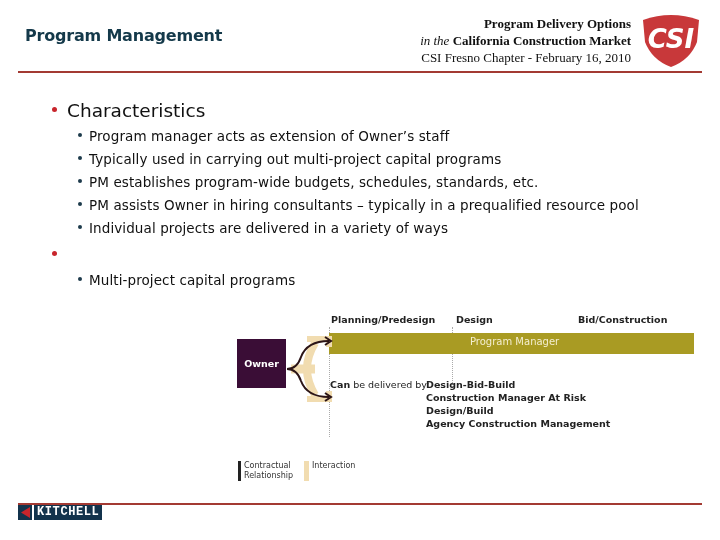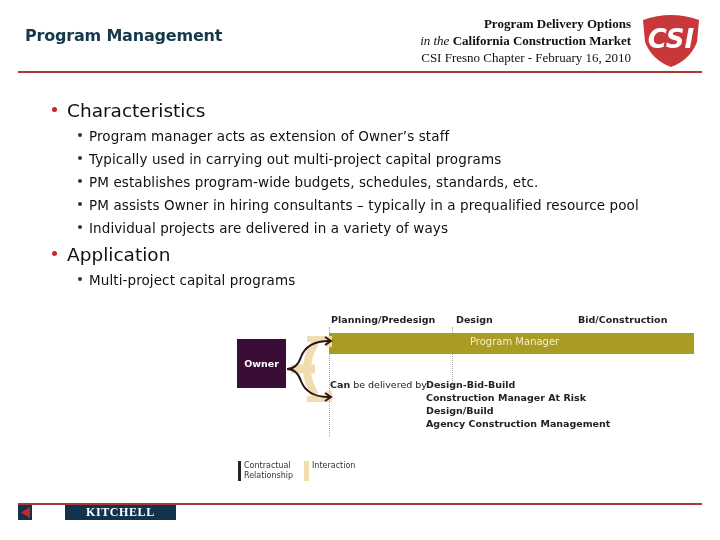--- a/index.html
+++ b/index.html
@@ -44,21 +44,21 @@
   .arrows { position: absolute; left: 55px; top: 20px; width: 50px; height: 80px; }
 
   .legend { position: absolute; left: 236px; top: 459px; width: 140px; height: 30px; }
   .leg-sw1 { position: absolute; left: 2px; top: 2px; width: 3px; height: 20px; background: #222; }
   .leg-sw2 { position: absolute; left: 68px; top: 2px; width: 5px; height: 20px; background: #f1dcb0; }
   .leg-t { position: absolute; font-family: "DejaVu Sans", sans-serif; font-size: 8px; color: #333; line-height: 10px; }
 
   .rule-bot { position: absolute; left: 18px; top: 503px; width: 684px; height: 2px; background: #a33a33; }
   .kitchell { position: absolute; left: 18px; top: 505px; height: 15px; display: flex; align-items: stretch; }
   .k-flag { width: 14px; height: 15px; background: #13334c; position: relative; margin-right: 2px; }
-  .k-word { background: #13334c; color: #fff; font-family: Liberation Serif, serif; font-weight: bold; font-size: 12px; line-height: 15px; padding: 0 21px; letter-spacing: 0.6px; margin-left: 31px; }
+  .k-word { background: #13334c; color: #fff; font-family: Liberation Mono, monospace; font-weight: bold; font-size: 12px; line-height: 15px; padding: 0 3px; letter-spacing: 0.6px; }
 </style>
 </head>
 <body>
 
 <div class="hdr-title">Program Management</div>
 
 <div class="hdr-right">
   <div class="b">Program Delivery Options</div>
   <div>
     <span class="i">in the</span>
@@ -74,21 +74,21 @@
 
 <div class="rule-top"></div>
 
 <div class="bullets">
   <div class="l1" style="top:100px;"><span class="dot"></span><span>Characteristics</span></div>
   <div class="l2" style="top:128px;"><span class="dot"></span><span>Program manager acts as extension of Owner’s staff</span></div>
   <div class="l2" style="top:151px;"><span class="dot"></span><span>Typically used in carrying out multi-project capital programs</span></div>
   <div class="l2" style="top:174px;"><span class="dot"></span><span>PM establishes program-wide budgets, schedules, standards, etc.</span></div>
   <div class="l2" style="top:197px;"><span class="dot"></span><span>PM assists Owner in hiring consultants – typically in a prequalified resource pool</span></div>
   <div class="l2" style="top:220px;"><span class="dot"></span><span>Individual projects are delivered in a variety of ways</span></div>
-  <div class="l1" style="top:244px;"><span class="dot"></span><span>Application</span></div>
+  <div class="l1" style="top:244px;"><span class="dot"></span></div>
   <div class="l2" style="top:272px;"><span class="dot"></span><span>Multi-project capital programs</span></div>
 </div>
 
 <div class="diagram">
   <div class="phase" style="left:101px;">Planning/Predesign</div>
   <div class="phase" style="left:226px;text-align:right;">Design</div>
   <div class="phase" style="left:348px;text-align:center;">Bid/Construction</div>
 
   <div class="vline" style="left:99px; top:22px; height:110px;"></div>
   <div class="vline" style="left:222px; top:22px; height:60px;"></div>

